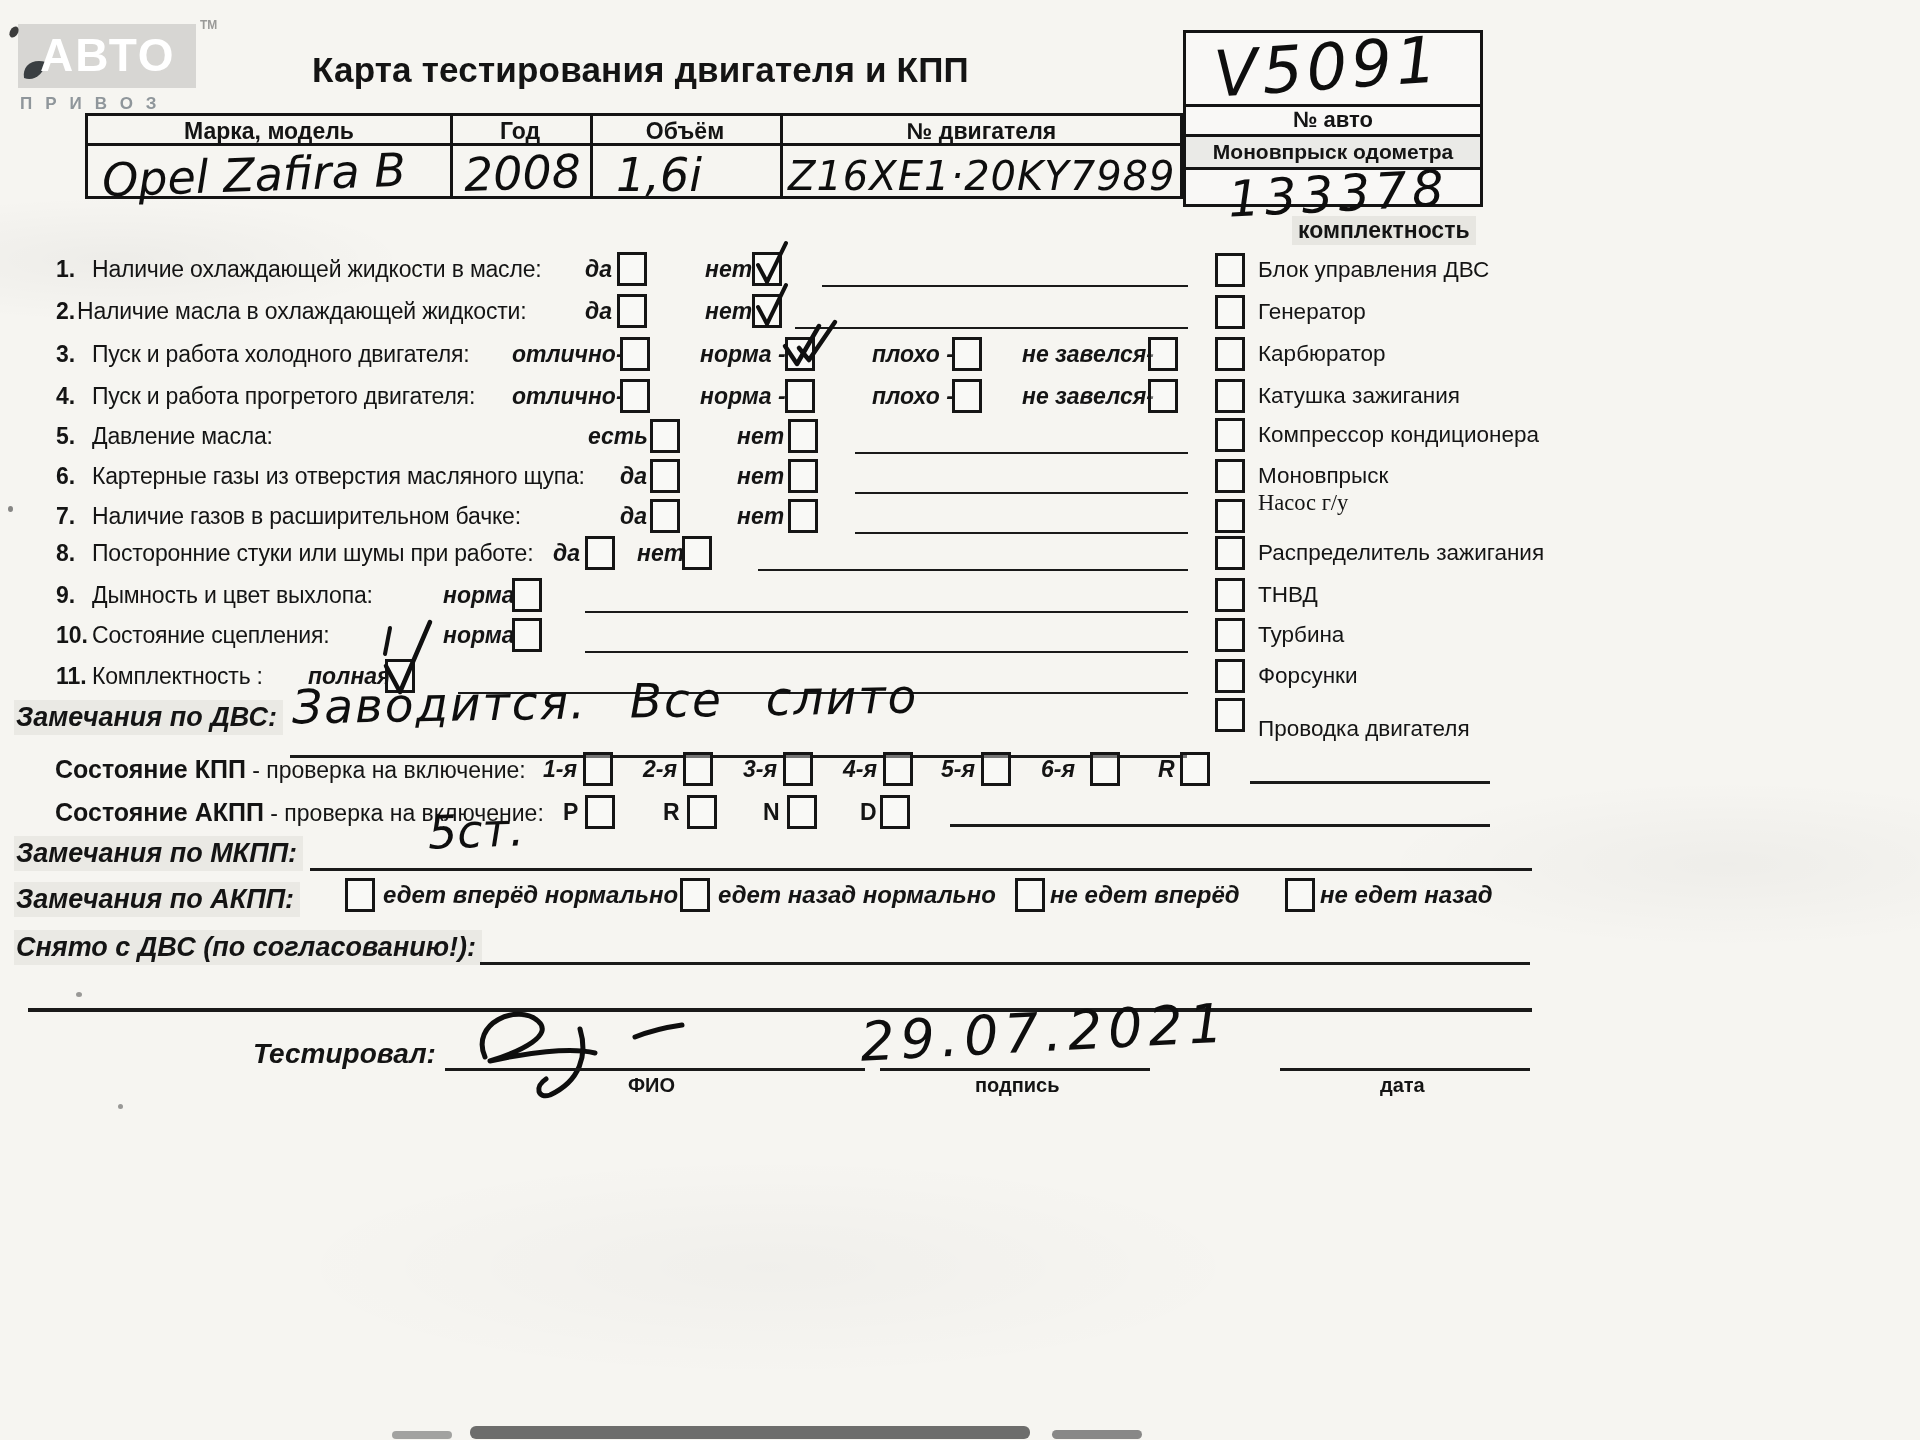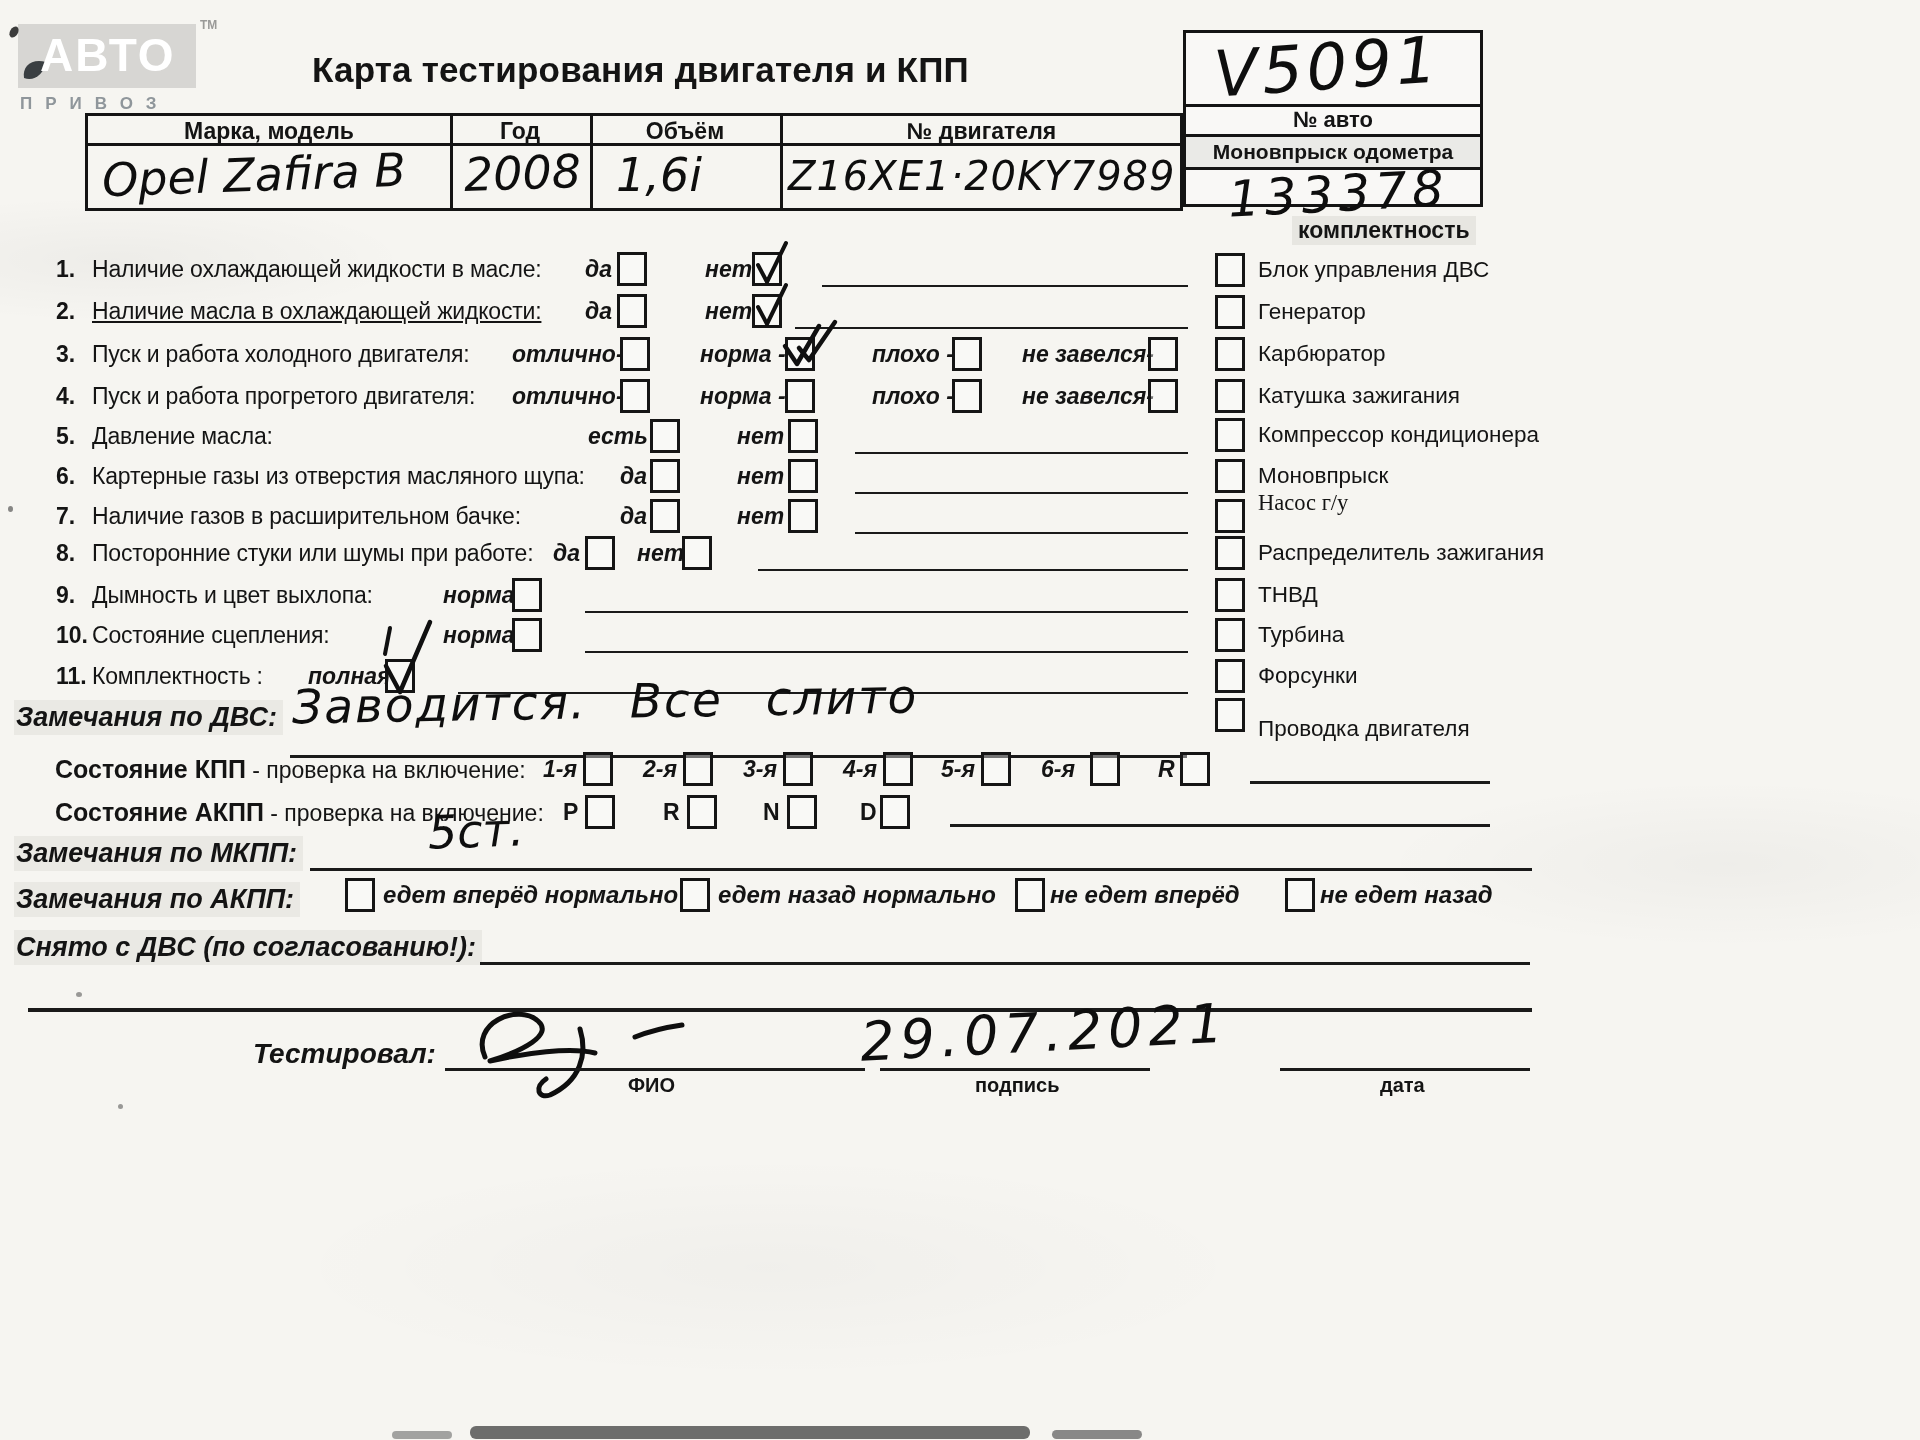--- a/index.html
+++ b/index.html
@@ -57,21 +57,21 @@
   <div class="abs" style="left:1183px; top:30px; width:300px; height:177px; border:3.5px solid #141414; box-sizing:border-box; background:rgba(255,255,255,0.35);">
     <div class="hw" style="position:absolute; left:28px; top:2px; font-size:64px; transform:rotate(-4deg); letter-spacing:4px;">V5091</div>
     <div class="abs" style="left:0; top:71px; width:100%; border-top:3px solid #141414;"></div>
     <div class="abs b" style="left:0; top:74px; width:100%; text-align:center; font-size:22px;">№ авто</div>
     <div class="abs" style="left:0; top:101px; width:100%; border-top:3px solid #141414;"></div>
     <div class="abs" style="left:0; top:104px; width:100%; height:30px; background:rgba(150,148,140,0.14); text-align:center; font-size:21px; font-weight:bold; line-height:30px;">Моновпрыск одометра</div>
     <div class="abs" style="left:0; top:134px; width:100%; border-top:3px solid #141414;"></div>
     <div class="hw" style="position:absolute; left:42px; top:136px; font-size:50px; transform:rotate(-3deg); letter-spacing:5px;">133378</div>
   </div>
 
-  <div class="abs" style="left:85px; top:113px; width:1098px; height:98px; border:3.5px solid #141414; box-sizing:border-box;">
+  <div class="abs" style="left:85px; top:113px; width:1098px; height:86px; border:3.5px solid #141414; box-sizing:border-box;">
     <div class="abs" style="left:0; top:27px; width:100%; border-top:3px solid #141414;"></div>
     <div class="abs" style="left:362px; top:0; height:100%; border-left:3px solid #141414;"></div>
     <div class="abs" style="left:502px; top:0; height:100%; border-left:3px solid #141414;"></div>
     <div class="abs" style="left:692px; top:0; height:100%; border-left:3px solid #141414;"></div>
     <div class="hdr-cell" style="left:0; top:2px; width:362px;">Марка, модель</div>
     <div class="hdr-cell" style="left:362px; top:2px; width:140px;">Год</div>
     <div class="hdr-cell" style="left:502px; top:2px; width:190px;">Объём</div>
     <div class="hdr-cell" style="left:692px; top:2px; width:403px;">№ двигателя</div>
     <div class="hw" style="position:absolute; left:14px; top:36px; font-size:46px; transform:rotate(-2deg);">Opel Zafira B</div>
     <div class="hw" style="position:absolute; left:376px; top:34px; font-size:46px; transform:rotate(-2deg);">2008</div>
@@ -87,21 +87,21 @@
       <div class="opt" style="left: 585px; top: 252px;">да</div>
       <div class="cb" style="left: 617px; top: 252px;"></div>
       <div class="opt" style="left: 705px; top: 252px;">нет</div>
       <div class="cb" style="left: 752px; top: 252px;">
         <svg width="42" height="52" viewBox="0 0 42 52" style="left:-5px; top:-16px;">
           <path d="M8 26 L17 43 L36 4" fill="none" stroke="#101010" stroke-width="4" stroke-linecap="round" stroke-linejoin="round"></path>
         </svg>
       </div>
       <div class="line thin" style="left: 822px; top: 285px; width: 366px;"></div>
       <div class="rownum" style="left: 56px; top: 294px;">2.</div>
-      <div class="rowlbl" style="left: 92px; top: 294px; text-decoration: underline;">Наличие масла в охлаждающей жидкости:</div>
+      <div class="rowlbl" style="left: 77px; top: 294px;">Наличие масла в охлаждающей жидкости:</div>
       <div class="opt" style="left: 585px; top: 294px;">да</div>
       <div class="cb" style="left: 617px; top: 294px;"></div>
       <div class="opt" style="left: 705px; top: 294px;">нет</div>
       <div class="cb" style="left: 752px; top: 294px;">
         <svg width="42" height="52" viewBox="0 0 42 52" style="left:-5px; top:-16px;">
           <path d="M8 26 L17 43 L36 4" fill="none" stroke="#101010" stroke-width="4" stroke-linecap="round" stroke-linejoin="round"></path>
         </svg>
       </div>
       <div class="line thin" style="left: 795px; top: 327px; width: 393px;"></div>
       <div class="rownum" style="left: 56px; top: 337px;">3.</div>

